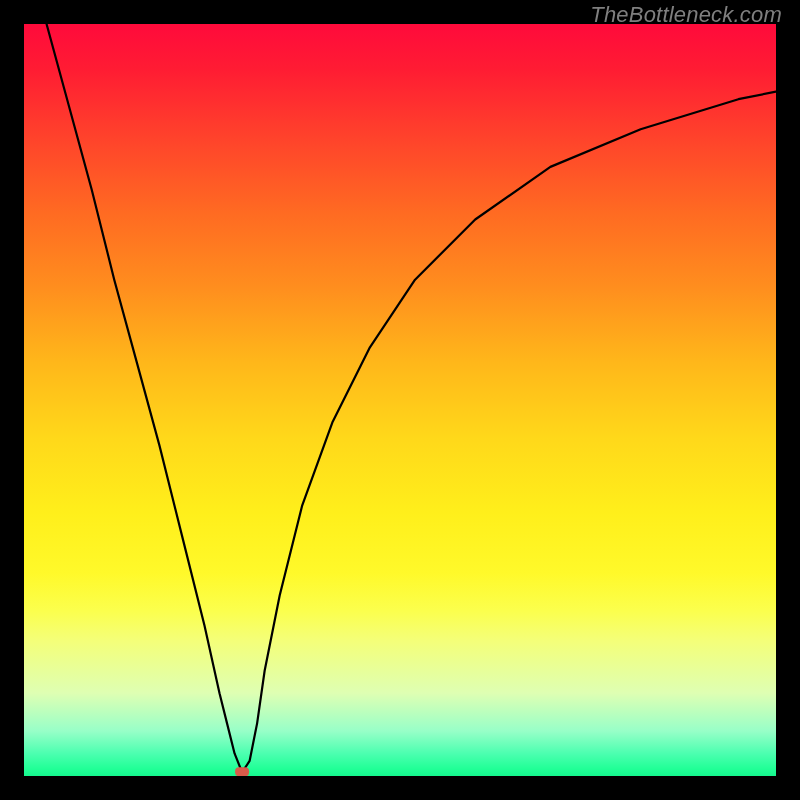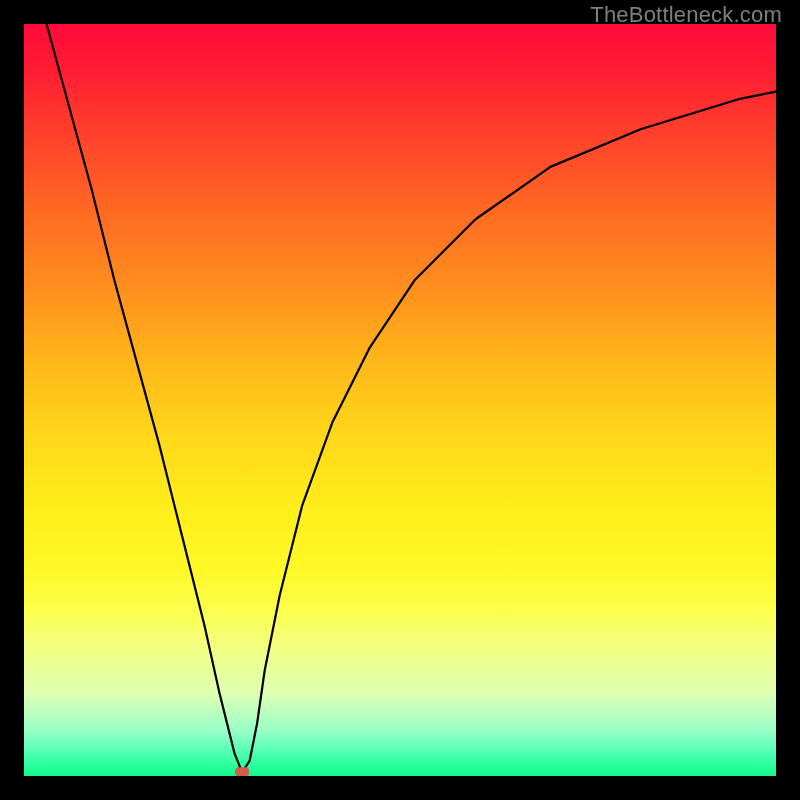--- a/index.html
+++ b/index.html
@@ -19,20 +19,21 @@
   }
   .watermark {
     position: absolute;
     top: 2px;
     right: 18px;
     color: #7f7f7f;
     font-size: 22px;
     font-weight: 500;
     letter-spacing: 0.2px;
     z-index: 10;
+    font-style: italic;
   }
   .plot-area {
     position: absolute;
     left: 24px;
     top: 24px;
     width: 752px;
     height: 752px;
     overflow: hidden;
   }
   .gradient {

